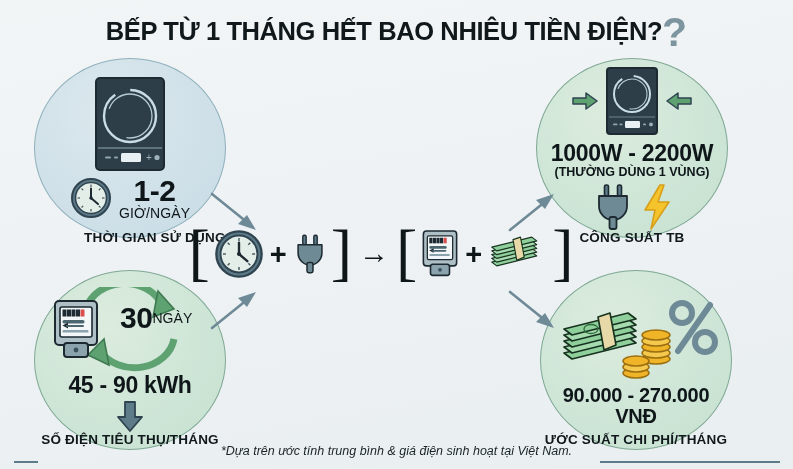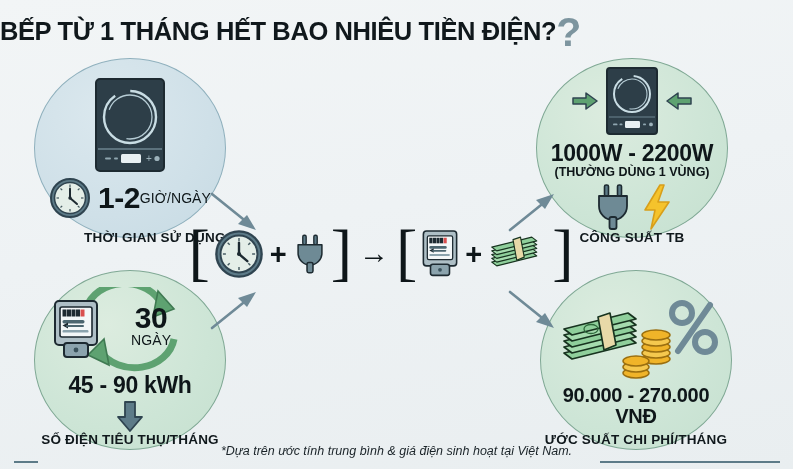--- a/index.html
+++ b/index.html
@@ -20,20 +20,21 @@
 
   
   #title-bar {
     position: absolute;
     top: 8px;
     left: 0;
     width: 793px;
     height: 46px;
     display: flex;
     align-items: center;
+    justify-content: center;
   }
   #title-text {
     font-size: 25.5px;
     font-weight: bold;
     letter-spacing: -0.4px;
     color: #10181c;
     white-space: nowrap;
     font-family: "Liberation Sans", sans-serif;
   }
   #title-qmark {
@@ -236,21 +237,21 @@
               <line x1="11.5" y1="11.5" x2="13.2" y2="13.2"></line>
               <line x1="28.8" y1="28.8" x2="30.5" y2="30.5"></line>
               <line x1="30.5" y1="11.5" x2="28.8" y2="13.2"></line>
               <line x1="13.2" y1="28.8" x2="11.5" y2="30.5"></line>
             </g>
             <line x1="21" y1="21" x2="21" y2="11.5" stroke="#1d2a31" stroke-width="2" stroke-linecap="round"></line>
             <line x1="21" y1="21" x2="28" y2="27" stroke="#1d2a31" stroke-width="2" stroke-linecap="round"></line>
             <circle cx="21" cy="21" r="1.7" fill="#1d2a31"></circle>
           </svg>
         </span>
-        <span style="display:flex;flex-direction:row;align-items:center;">
+        <span style="display:flex;flex-direction:column;align-items:center;">
           <span class="big-num">1-2</span>
           <span class="sub-num">GIỜ/NGÀY</span>
         </span>
       </div>
     </div>
   </div>
   <div id="cap-tl" class="caption">THỜI GIAN SỬ DỤNG TB</div>
 
   <div id="bubble-bl" class="bubble bubble-green">
     <div class="bubble-inner">
@@ -279,21 +280,21 @@
               <rect x="28.5" y="10.5" width="4" height="7" fill="#d94f4f"></rect>
             </g>
             <rect x="10.5" y="21" width="22" height="3.4" rx="1.6" fill="#4c6670"></rect>
             <polygon points="10.5,26.5 16,23.6 16,29.4" fill="#1d2a31"></polygon>
             <rect x="14" y="26" width="18" height="2" rx="1" fill="#4c6670"></rect>
             <rect x="10.5" y="31" width="26" height="2.6" rx="1.2" fill="#8ba3ad"></rect>
             <circle cx="24" cy="51" r="2.4" fill="#3a525c"></circle>
           </svg>
         </span>
 
-        <span style="position:absolute;left:85px;top:16px;display:flex;flex-direction:column;align-items:center;justify-content:flex-end;">
+        <span style="position:absolute;left:74px;top:16px;display:flex;flex-direction:row;align-items:center;justify-content:flex-end;">
           <span class="big-num">30</span>
           <span class="sub-num">NGÀY</span>
         </span>
       </div>
 
       <div class="value-line">45 - 90 kWh</div>
 
       <span style="margin-top:3px;">
         <svg width="30" height="32" viewBox="0 0 30 32">
           <polygon points="10,1 20,1 20,16 27,16 15,30 3,16 10,16" fill="#5d7b88" stroke="#2f4450" stroke-width="1.8" stroke-linejoin="round"></polygon>

